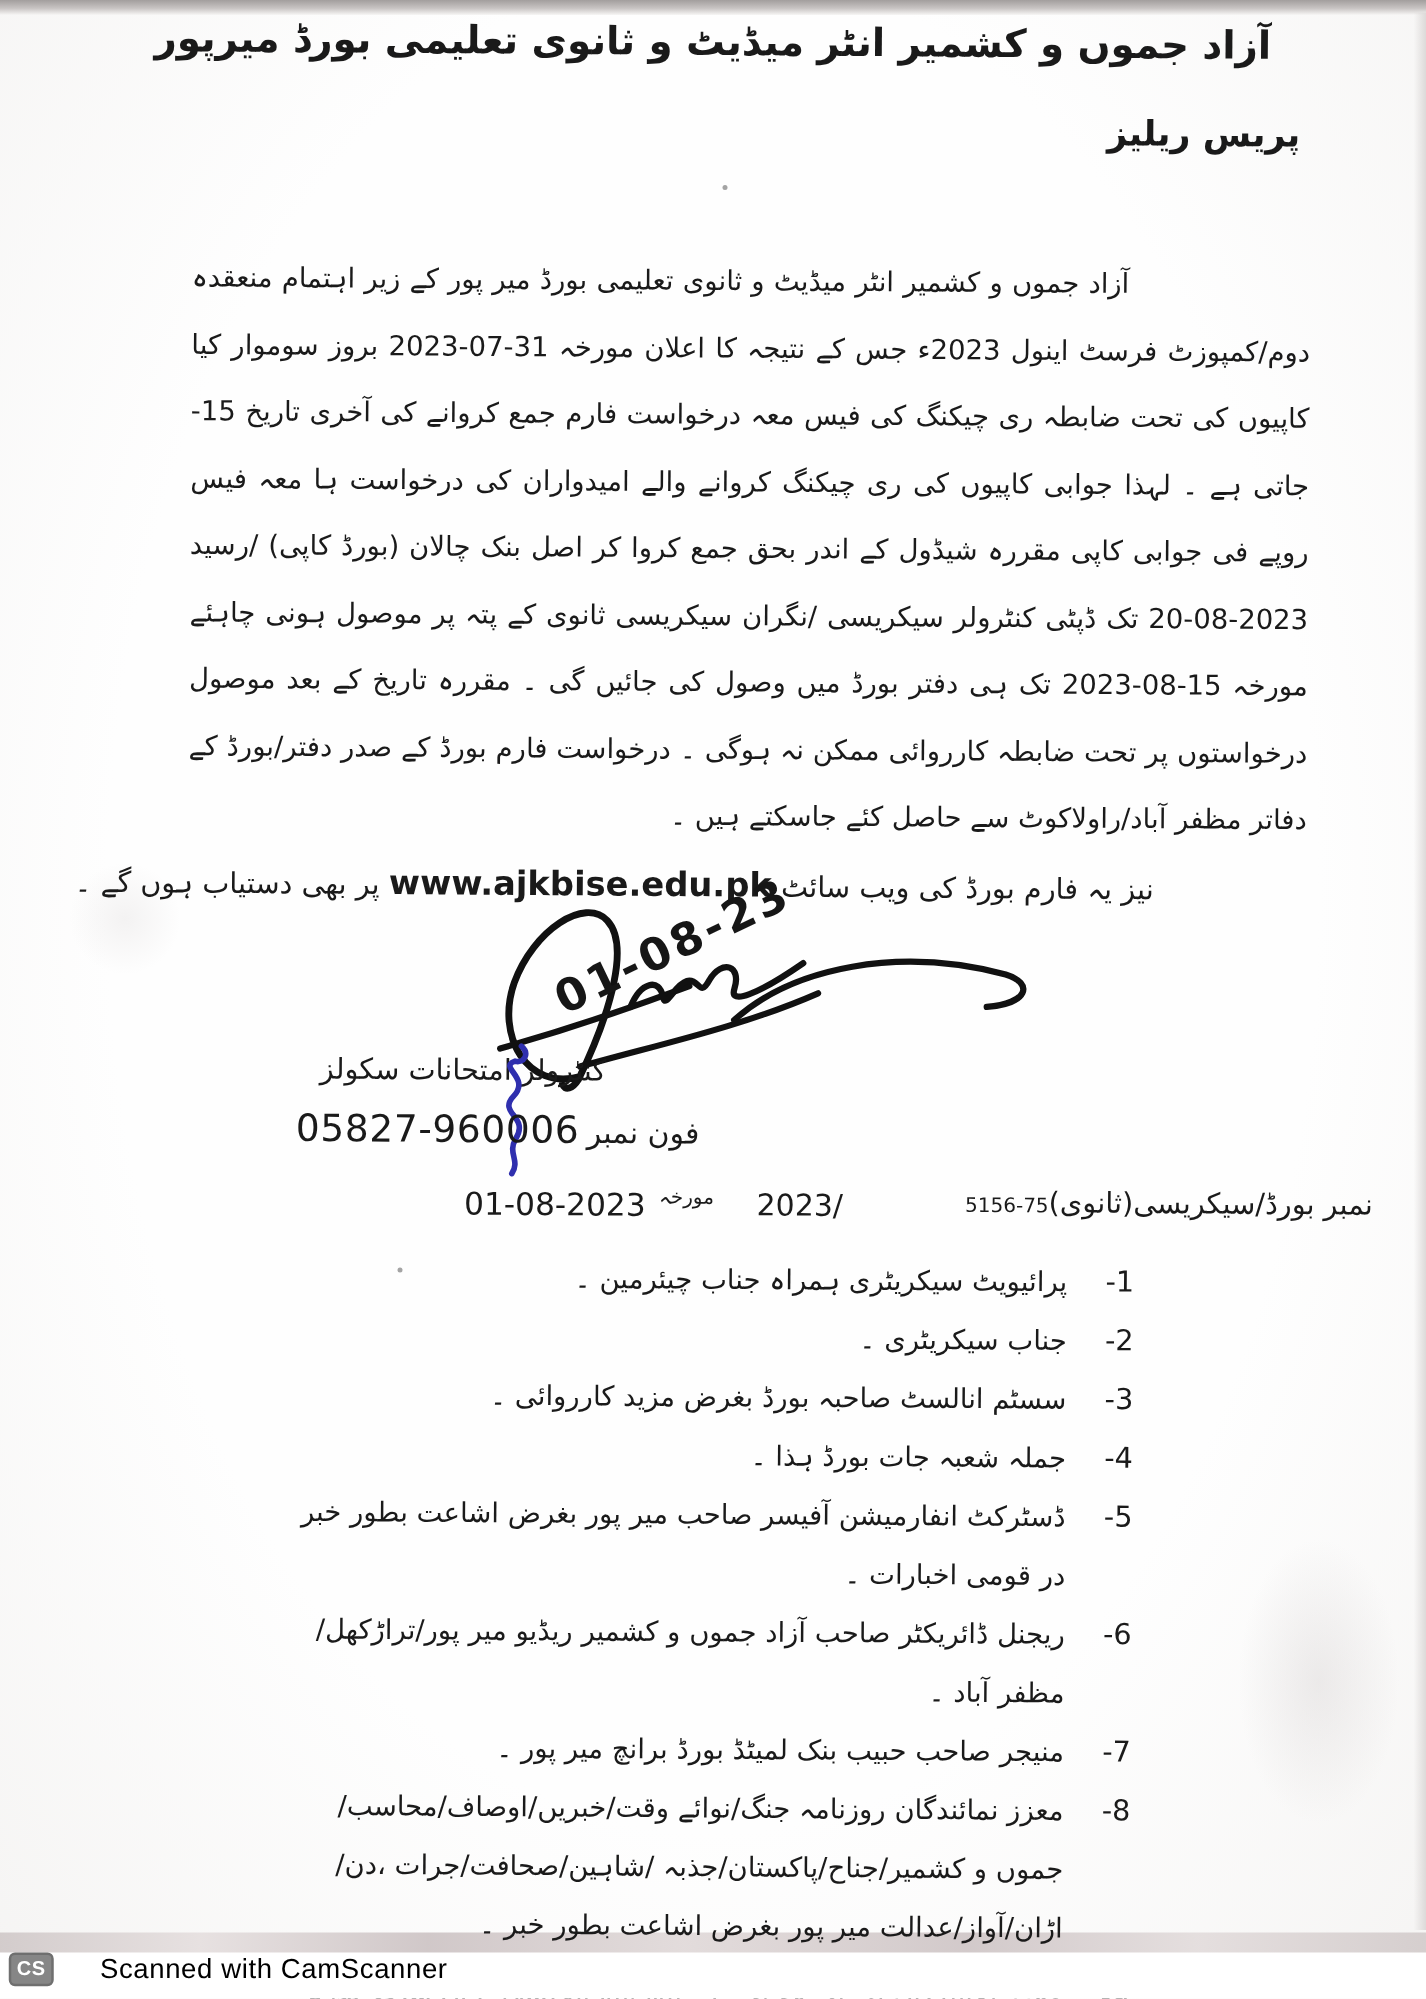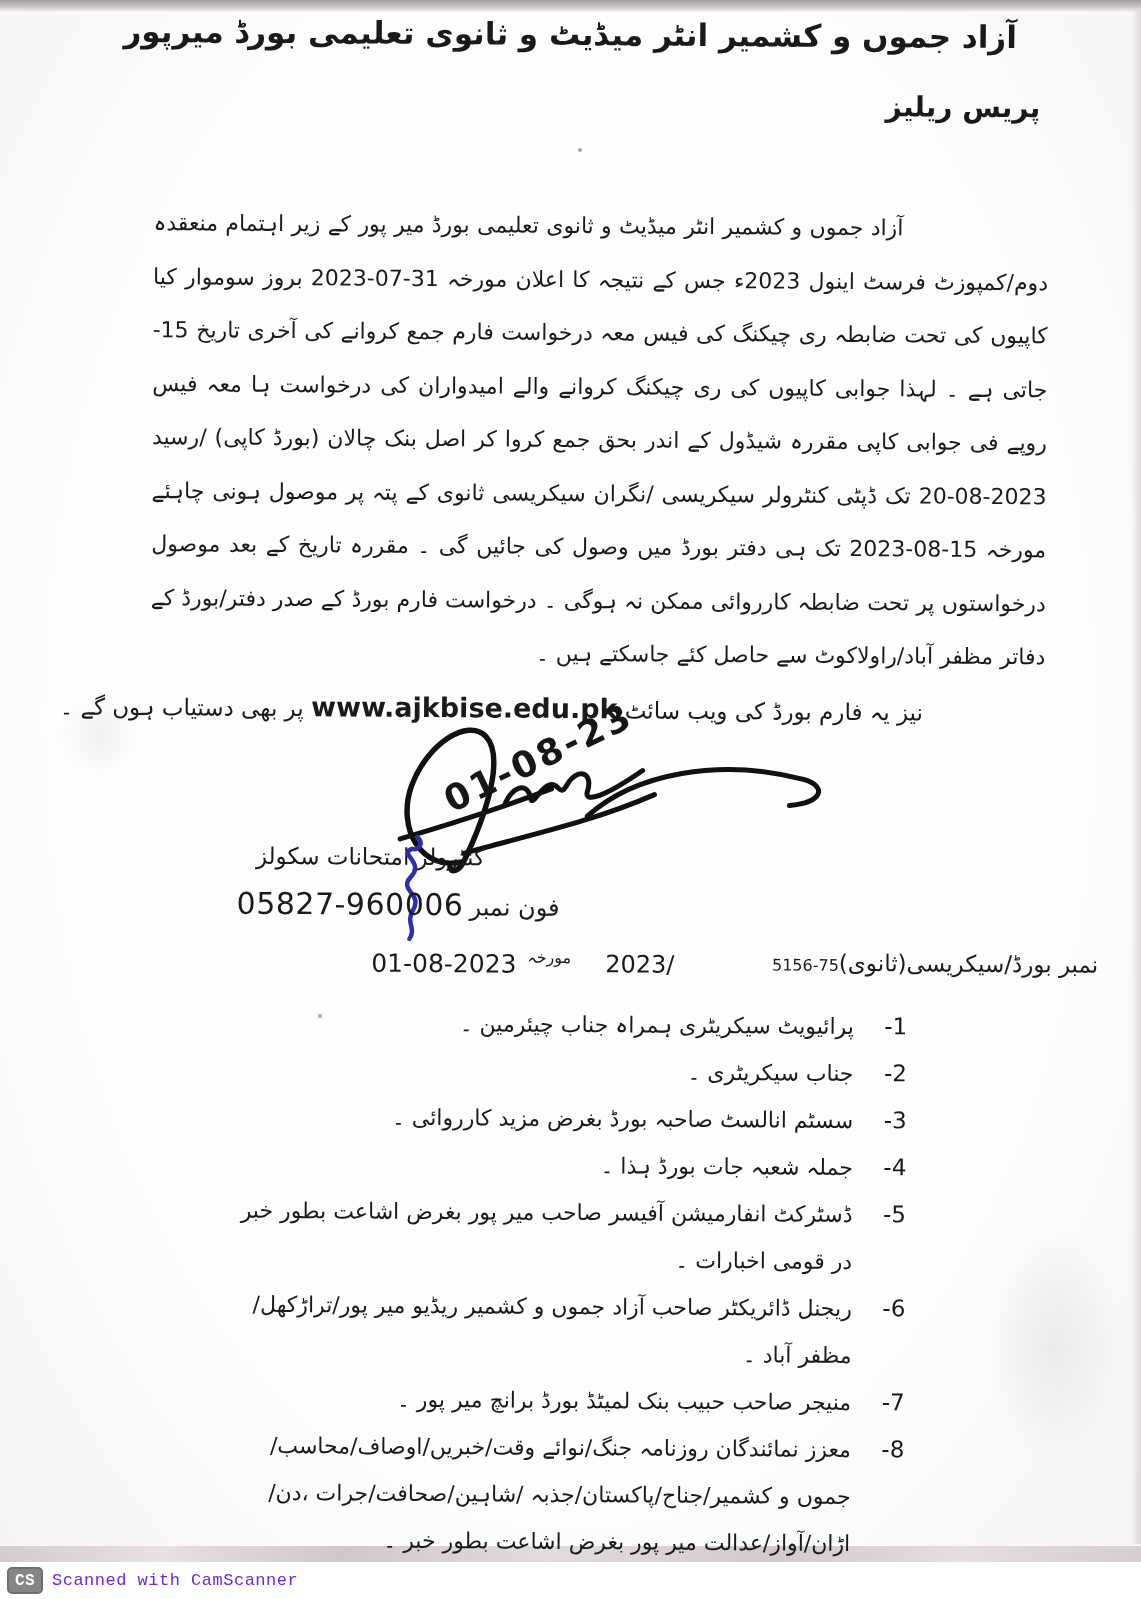--- a/index.html
+++ b/index.html
@@ -92,30 +92,31 @@
   .dist-no{
     flex:0 0 52px;text-align:center;direction:ltr;
     font-size:23px;line-height:47px;
   }
   .dist-text{
     flex:1;margin-right:16px;text-align:right;
     font-size:22px;line-height:47px;
   }
   .footer-bar{
     position:absolute;left:0;bottom:0;width:100%;height:37px;background:#ffffff;
-    display:flex;align-items:center;
-    font-family:Liberation Mono, monospace;
+    display:flex;
+    font-family:Liberation Sans, sans-serif;
+    gap:28px;
   }
   .cs-logo{
     margin-left:7px;width:36px;height:27px;border-radius:5px;
     background:#868686;border:2px solid #6f6f6f;box-sizing:border-box;
     color:#ffffff;font-weight:bold;font-size:16px;letter-spacing:.5px;
     display:flex;align-items:center;justify-content:center;
   }
-  .footer-text{margin-left:9px;color:#6d28d9;font-size:17px;letter-spacing:.5px;}
+  .footer-text{margin-left:9px;color:#000000;font-size:22px;letter-spacing:.5px;}
 </style>
 </head>
 <body>
 
 <div class="page">
 
   <div class="scan-top-band"></div>
   <div class="scan-right-strip"></div>
   <div class="scan-bottom-band"></div>
   <div class="blotch" style="left:990px;top:1230px;width:130px;height:230px;background:radial-gradient(ellipse,rgba(198,192,192,.28),rgba(198,192,192,0) 70%);"></div>

